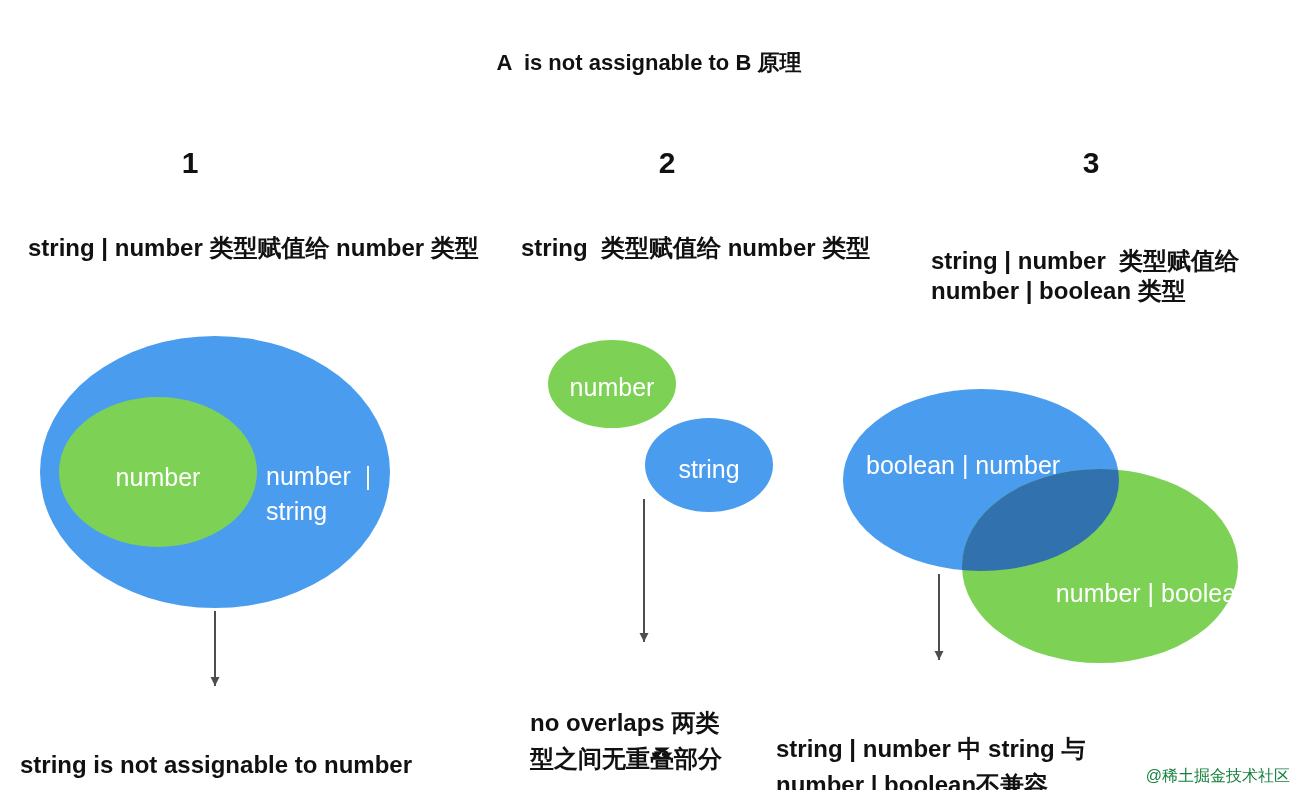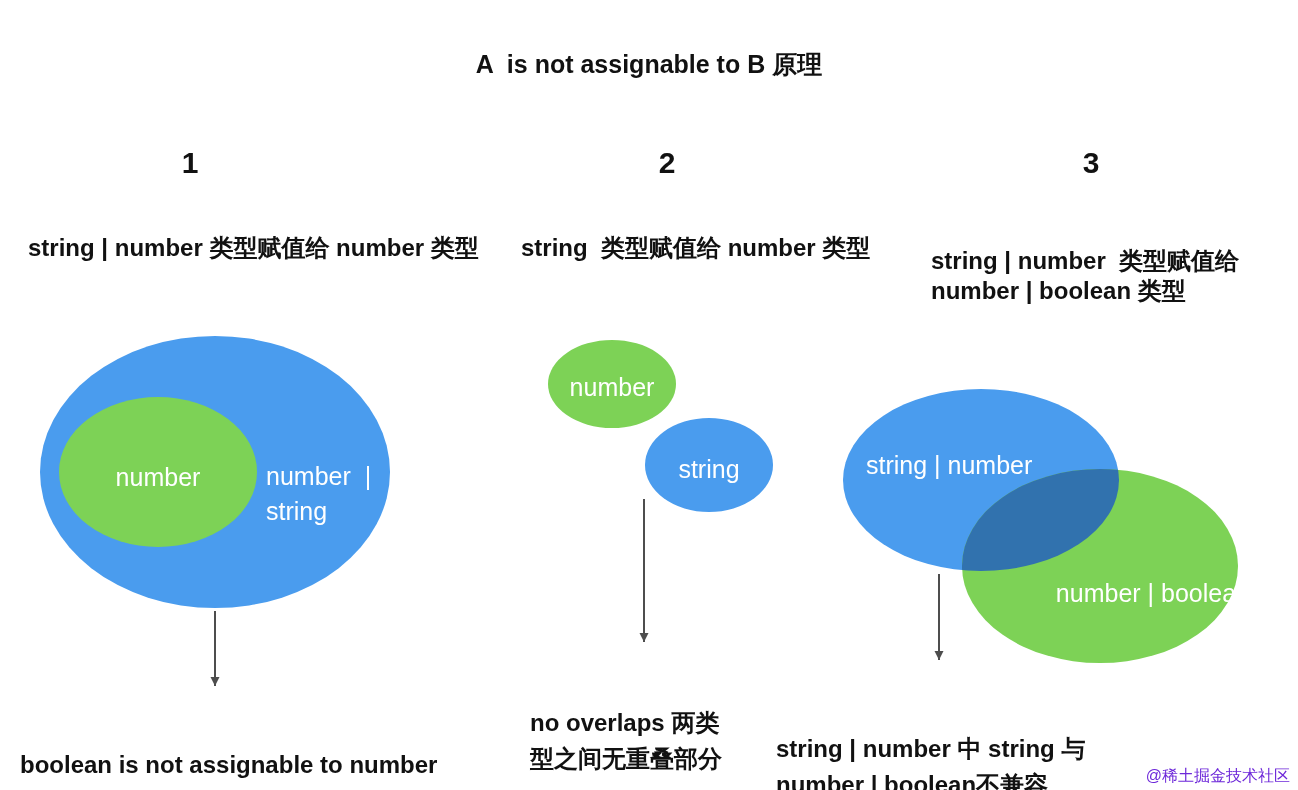--- a/index.html
+++ b/index.html
@@ -8,21 +8,21 @@
     background: #ffffff;
     font-family: "Liberation Sans", "DejaVu Sans", sans-serif;
     color: #111111;
     position: relative;
     overflow: hidden;
   }
   .abs { position: absolute; white-space: pre-wrap; }
   .title {
     top: 48px; left: 0; width: 100%;
     text-align: center;
-    font-size: 25px; font-weight: 600;
+    font-size: 22px; font-weight: 600;
   }
   .sec-num {
     top: 146px; width: 200px;
     text-align: center;
     font-size: 30px; font-weight: 600;
   }
   #num1 { left: 90px; }
   #num2 { left: 567px; }
   #num3 { left: 991px; }
   .desc {
@@ -50,21 +50,21 @@
     font-size: 24px; font-weight: 700;
     line-height: 36px;
     margin-top: 41px;
   }
   #concl1 { left: 20px;  top: 706px; }
   #concl2 { left: 530px; top: 664px; }
   #concl3 { left: 776px; top: 690px; }
   .watermark {
     right: 8px; top: 766px;
     font-size: 16px;
-    color: #6d28d9;
+    color: #15803d;
     font-weight: 400;
   }
 </style>
 </head>
 <body>
 
 <div class="abs title">A  is not assignable to B 原理</div>
 
 <div class="abs sec-num" id="num1">1</div>
 <div class="abs sec-num" id="num2">2</div>
@@ -97,22 +97,22 @@
   <ellipse cx="1100" cy="566" rx="138" ry="97" fill="#7DD256"></ellipse>
   <ellipse cx="1100" cy="566" rx="138" ry="97" clip-path="url(#clip-blue-3)" fill="#3172AE"></ellipse>
   <line x1="939" y1="574" x2="939" y2="660" stroke-width="2" marker-end="url(#arrowhead)" stroke="#4D4D4D"></line>
 </svg>
 
 <div class="abs ellipse-label" id="lbl-s1-inner">number</div>
 <div class="abs ellipse-label" id="lbl-s1-outer">number  |
 string</div>
 <div class="abs ellipse-label" id="lbl-s2-green">number</div>
 <div class="abs ellipse-label" id="lbl-s2-blue">string</div>
-<div class="abs ellipse-label" id="lbl-s3-blue">string | number</div>
+<div class="abs ellipse-label" id="lbl-s3-blue">boolean | number</div>
 <div class="abs ellipse-label" id="lbl-s3-green">number | boolean</div>
 
-<div class="abs conclusion" id="concl1">boolean is not assignable to number</div>
+<div class="abs conclusion" id="concl1">string is not assignable to number</div>
 <div class="abs conclusion" id="concl2">no overlaps 两类
 型之间无重叠部分</div>
 <div class="abs conclusion" id="concl3">string | number 中 string 与
 number | boolean不兼容</div>
 
 <div class="abs watermark">@稀土掘金技术社区</div>
 
 </body></html>

